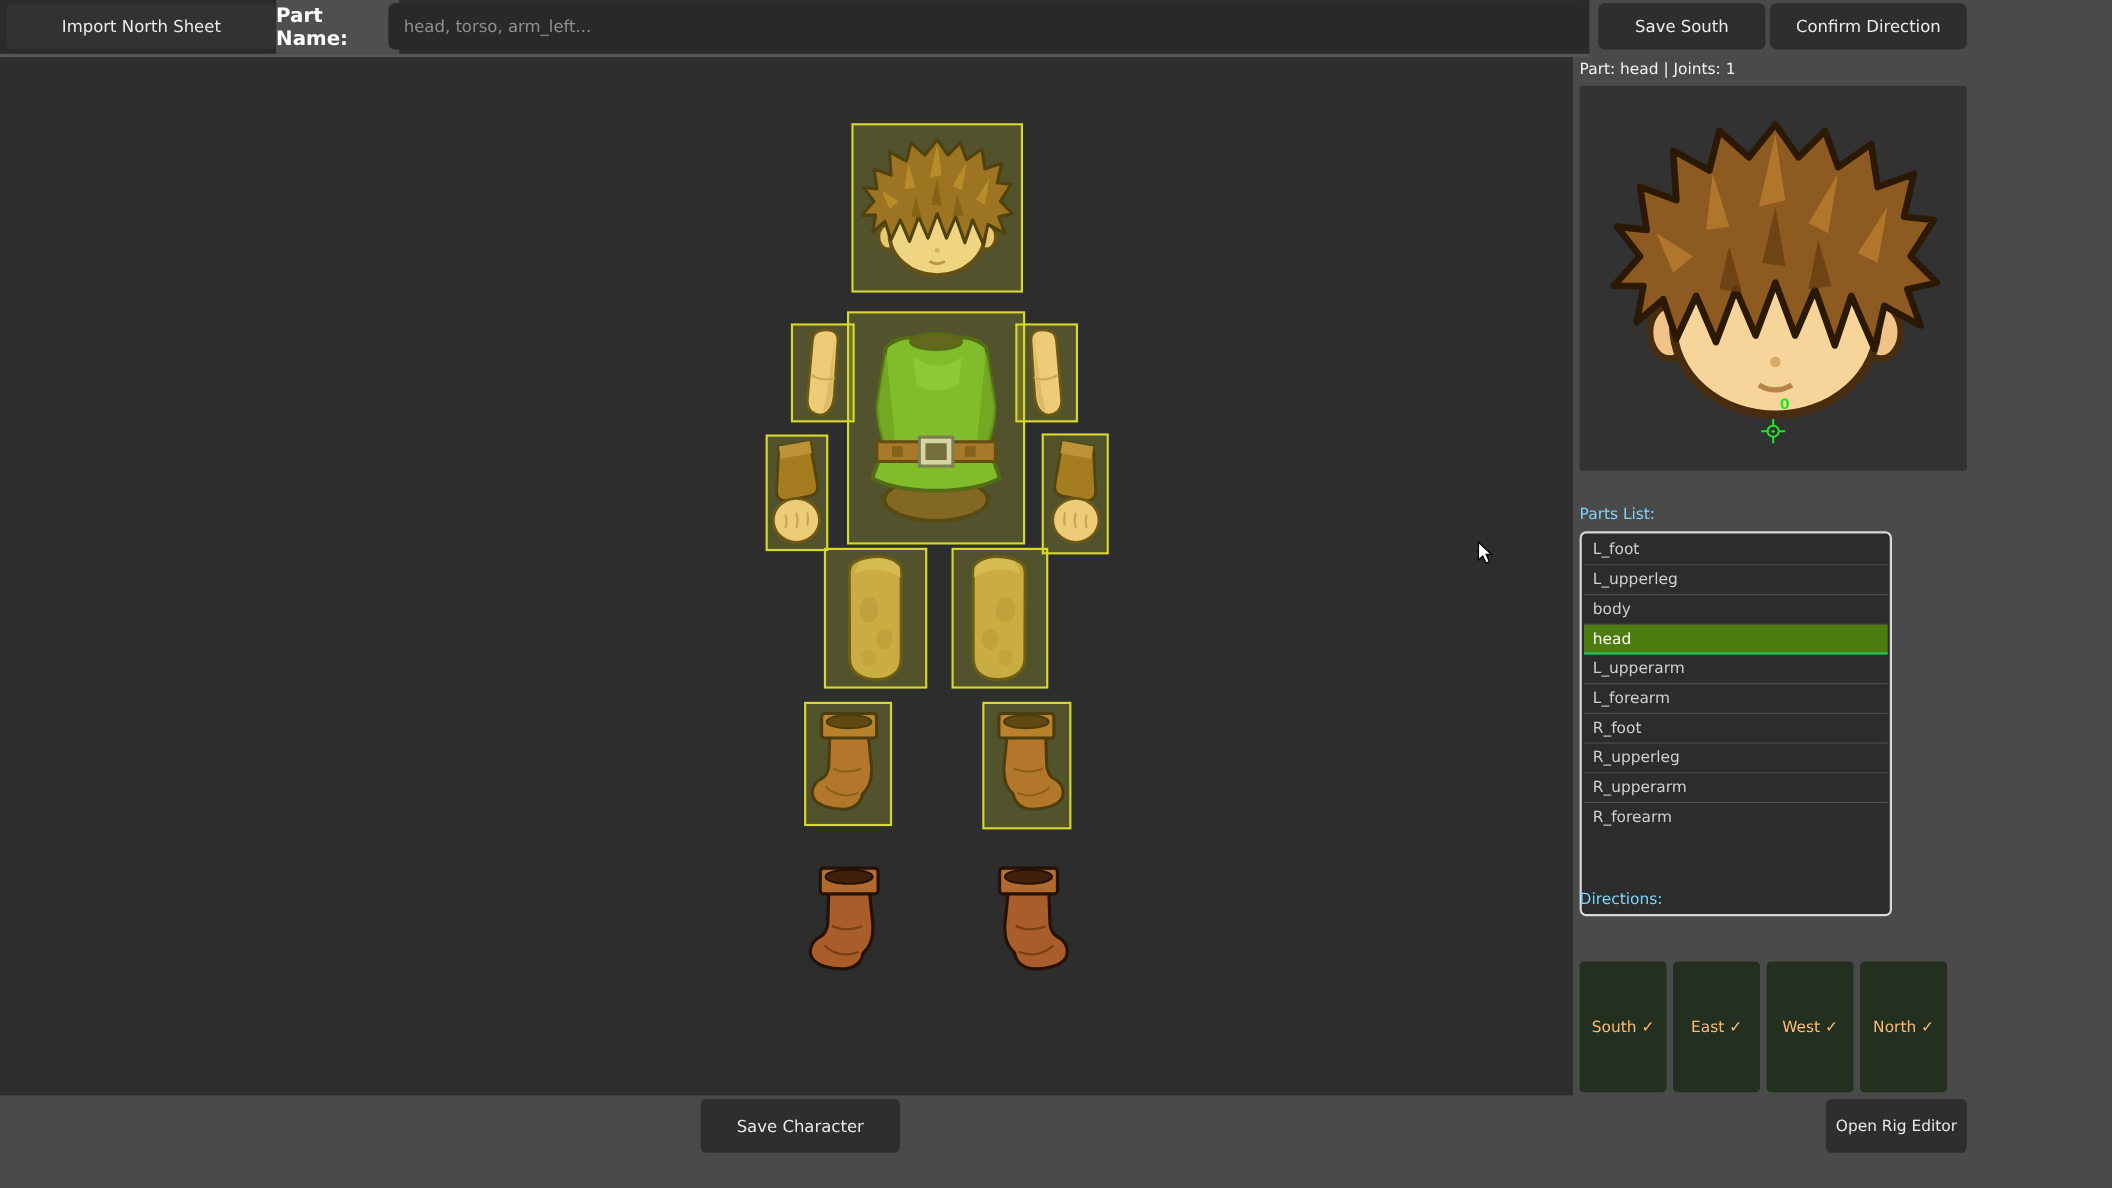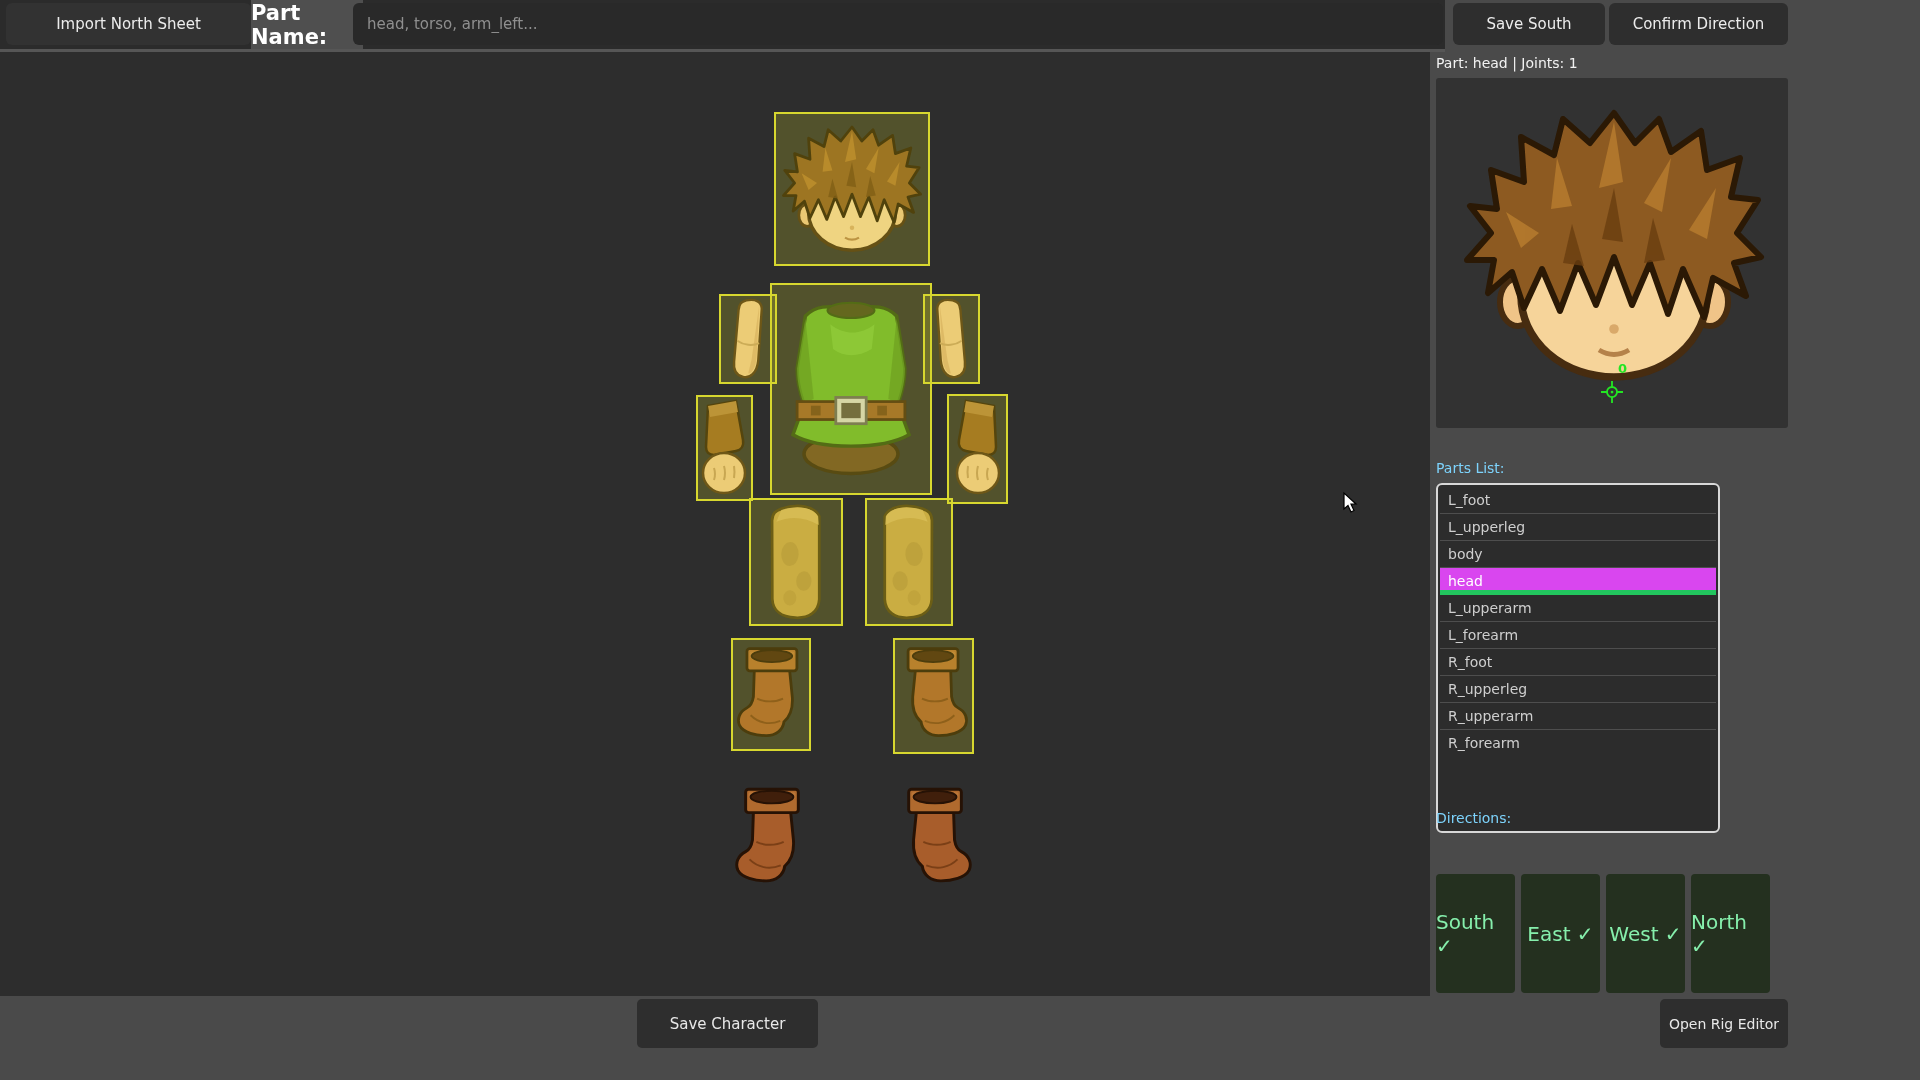--- a/index.html
+++ b/index.html
@@ -6,21 +6,21 @@
   html,body { width:1920px; height:1080px; overflow:hidden; }
   body { background:#4a4a4a; font-family:"DejaVu Sans","Liberation Sans",sans-serif; position:relative; }
 
   
   .topbar-left { position:absolute; left:0; top:0; width:1445px; height:49px; background:#2b2b2b; }
   .topbar-divider { position:absolute; left:0; top:49px; width:1445px; height:3px; background:#565656; }
   .tb-btn { position:absolute; top:3px; height:42px; background:#323232; border-radius:6px;
             color:#ececec; font-size:15px; display:flex; align-items:center; justify-content:center; cursor:pointer; }
   .btn-import { left:6px; width:245px; }
   .partname-block { position:absolute; left:251px; top:0; width:112px; height:49px; background:#4f4f4f;
-            display:flex; align-items:center; justify-content:center; color:#fff; font-size:21px; font-weight:bold; }
+            display:flex; align-items:center; justify-content:center; color:#fff; font-size:18px; font-weight:bold; }
   .partname-input { position:absolute; left:353px; top:3px; width:1090px; height:42px; background:#292929;
             border:none; border-radius:6px; outline:none; color:#d8d8d8; font-size:15px; padding:0 14px;
             font-family:"DejaVu Sans","Liberation Sans",sans-serif; }
   .partname-input::placeholder { color:#8f8f8f; }
   .btn-savepart { left:1453px; width:152px; background:#2e2e2e; }
   .btn-confirmdir { left:1609px; width:179px; background:#2e2e2e; }
 
   
   .canvas { position:absolute; left:0; top:52px; width:1430px; height:944px; background:#2d2d2d; }
   .hlbox { position:absolute; border:2px solid #d7d72f; }
@@ -30,23 +30,23 @@
 
   
   .panel-header { position:absolute; left:1436px; top:55px; color:#f2f2f2; font-size:14px; }
   .preview { position:absolute; left:1436px; top:78px; width:352px; height:350px; background:#323232; border-radius:3px; overflow:hidden; }
   .joint-marker-label { position:absolute; left:182px; top:283px; color:#23e523; font-size:13px; font-weight:bold; }
   .section-label { position:absolute; color:#7dd3fc; font-size:14px; }
   .parts-list { position:absolute; left:1436px; top:483px; width:284px; height:350px; background:#2c2c2c;
                 border:2px solid #d8d8d8; border-radius:6px; overflow:hidden; padding-top:2px; }
   .part-row { height:27px; line-height:26px; padding-left:8px; color:#cfcfcf; font-size:14px;
               border-bottom:1px solid #4e4e4e; margin:0 2px; cursor:pointer; }
-  .part-row.selected { background:#d946ef; color:#ffffff; border-bottom:5px solid #22c55e; }
+  .part-row.selected { background:#4d7c0f; color:#ffffff; border-bottom:2px solid #22c55e; }
   .dir-row { position:absolute; left:1436px; top:874px; width:340px; display:flex; gap:6px; }
-  .dir-btn { width:79px; height:119px; background:#24301f; border-radius:4px; color:#86efac; font-size:20px;
+  .dir-btn { width:79px; height:119px; background:#24301f; border-radius:4px; color:#fdba74; font-size:14px;
              display:flex; align-items:center; justify-content:center; cursor:pointer; }
 
   
   .bottombar { position:absolute; left:0; top:996px; width:1920px; height:84px; background:#4a4a4a; }
   .bb-btn { position:absolute; top:3px; height:49px; background:#2e2e2e; border-radius:5px; color:#e8e8e8;
             font-size:15px; display:flex; align-items:center; justify-content:center; cursor:pointer; }
   .btn-savechar { left:637px; width:181px; }
   .btn-loadchar { left:836px; width:181px; }
   .btn-rigeditor { left:1660px; width:128px; font-size:14px; }
 </style>

